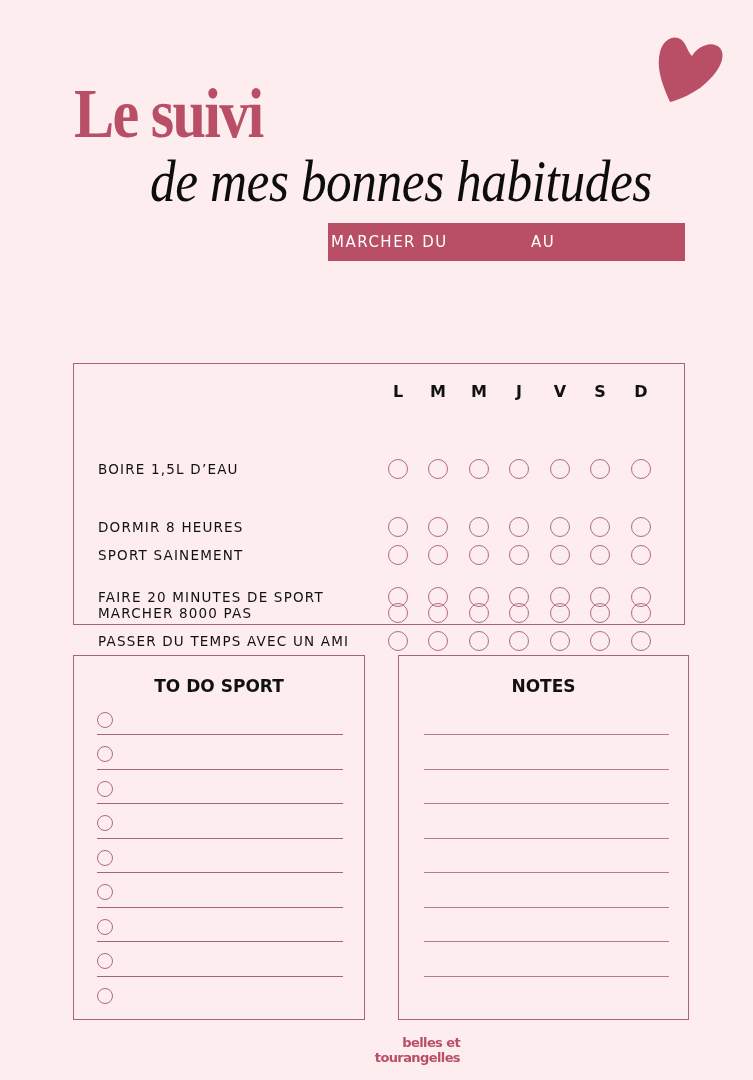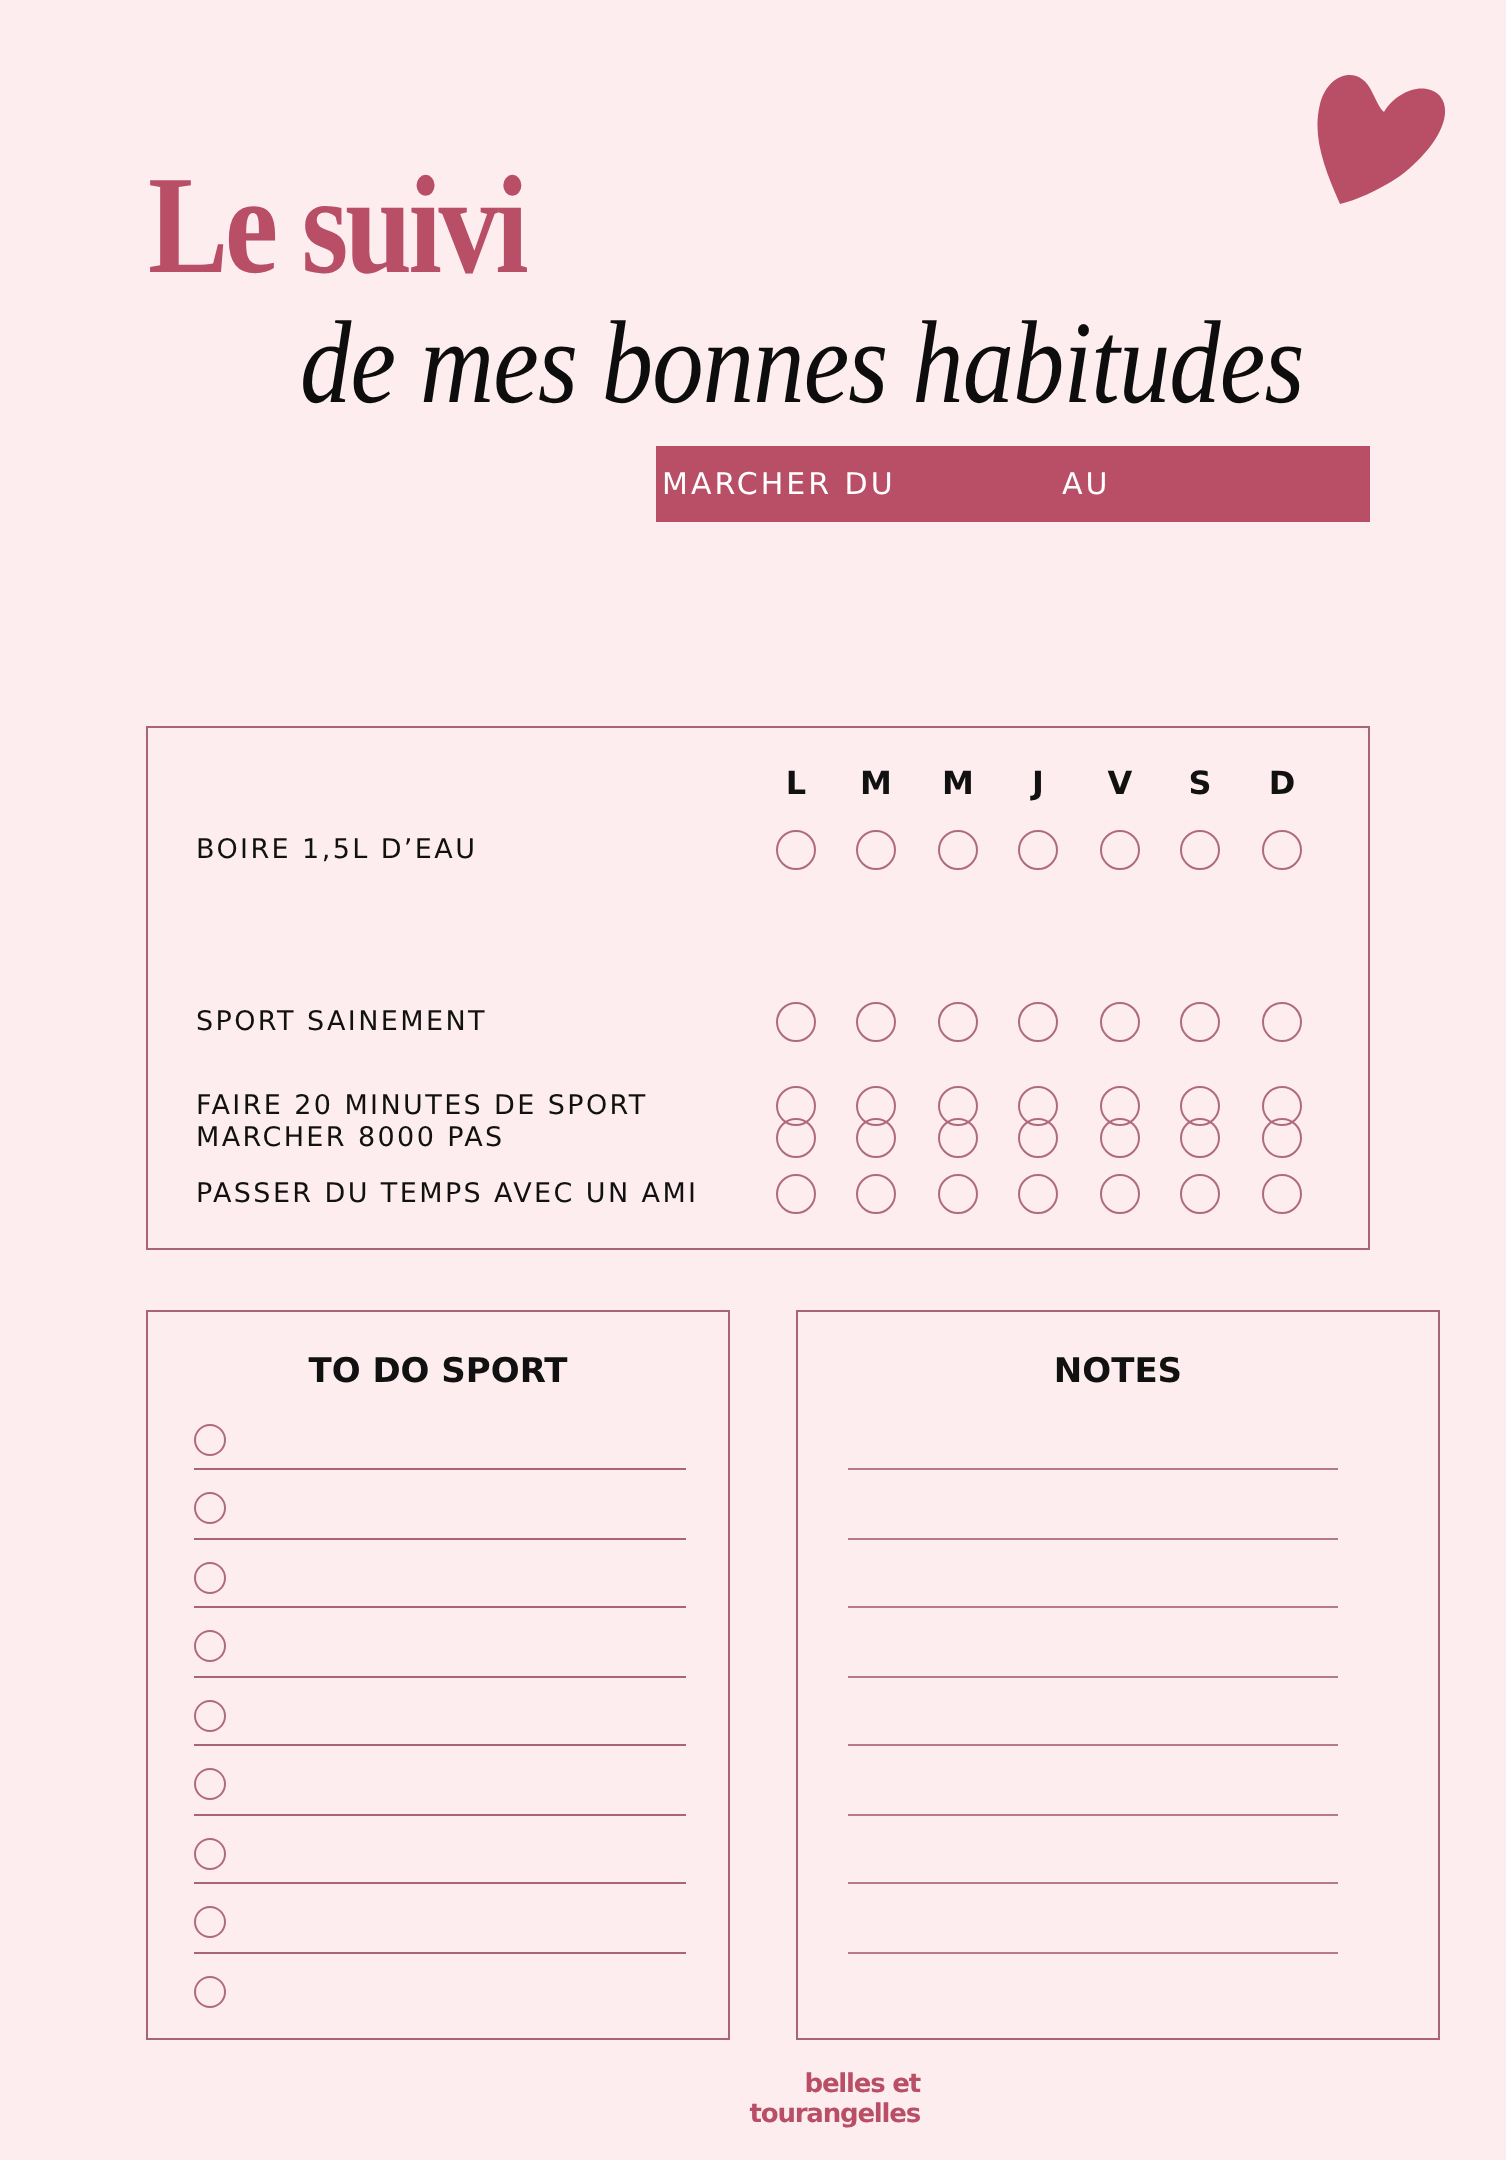--- a/index.html
+++ b/index.html
@@ -52,40 +52,40 @@
     .habit-box {
       position: absolute; left: 73px; top: 363px; width: 612px; height: 262px;
       border: 1.5px solid #a8657a;
     }
     .day-head {
       position: absolute; top: 18px;
       width: 24px; text-align: center;
       font-size: 16px; font-weight: bold; color: #111;
     }
     .habit-row {
-      position: absolute; left: 24px; height: 24px; width: 580px;
+      position: absolute; left: 24px; height: 24px; width: 580px; margin-top: 44px;
     }
     .habit-label {
       position: absolute; left: 0; top: 3px;
       font-size: 13.5px; letter-spacing: 1.2px; color: #111;
       white-space: nowrap;
     }
     .check {
       position: absolute; top: 1px;
       width: 20px; height: 20px; border-radius: 50%;
       border: 1.2px solid #b06a80;
       background: transparent;
     }
 
     .todo-box {
       position: absolute; left: 73px; top: 655px; width: 292px; height: 365px;
       border: 1.5px solid #a8657a;
     }
     .notes-box {
-      position: absolute; left: 398px; top: 655px; width: 322px; height: 365px;
+      position: absolute; left: 398px; top: 655px; width: 291px; height: 365px;
       border: 1.5px solid #a8657a;
     }
     .box-title {
       position: absolute; top: 20px; left: 0; width: 100%;
       text-align: center; font-size: 17px; font-weight: bold; color: #111;
     }
     .todo-item { position: absolute; left: 23px; width: 246px; height: 20px; }
     .todo-item .check { left: 0; top: 0; width: 16px; height: 16px; }
     .todo-line {
       position: absolute; left: 23px; width: 246px; height: 0;
@@ -122,20 +122,30 @@
   <div class="day-head" style="left:312px">L</div>
   <div class="day-head" style="left:352px">M</div>
   <div class="day-head" style="left:393px">M</div>
   <div class="day-head" style="left:433px">J</div>
   <div class="day-head" style="left:474px">V</div>
   <div class="day-head" style="left:514px">S</div>
   <div class="day-head" style="left:555px">D</div>
 
   <div class="habit-row" style="top:50px">
     <span class="habit-label">BOIRE 1,5L D’EAU</span>
+    <span class="check" style="left:290px"></span>
+    <span class="check" style="left:330px"></span>
+    <span class="check" style="left:371px"></span>
+    <span class="check" style="left:411px"></span>
+    <span class="check" style="left:452px"></span>
+    <span class="check" style="left:492px"></span>
+    <span class="check" style="left:533px"></span>
+  </div>
+  <div class="habit-row" style="top:108px">
+    <span class="habit-label">DORMIR 8 HEURES</span>
     <span class="check" style="left:290px"></span>
     <span class="check" style="left:330px"></span>
     <span class="check" style="left:371px"></span>
     <span class="check" style="left:411px"></span>
     <span class="check" style="left:452px"></span>
     <span class="check" style="left:492px"></span>
     <span class="check" style="left:533px"></span>
   </div>
   <div class="habit-row" style="top:136px">
     <span class="habit-label">SPORT SAINEMENT</span>

